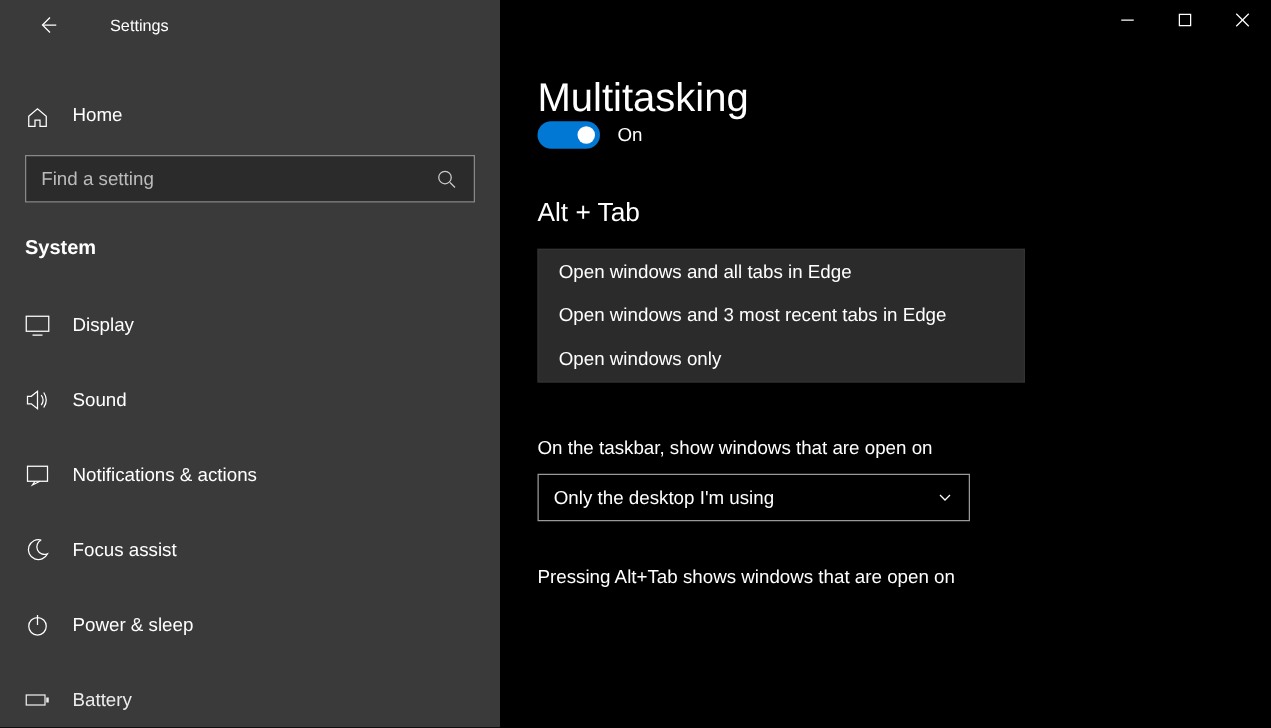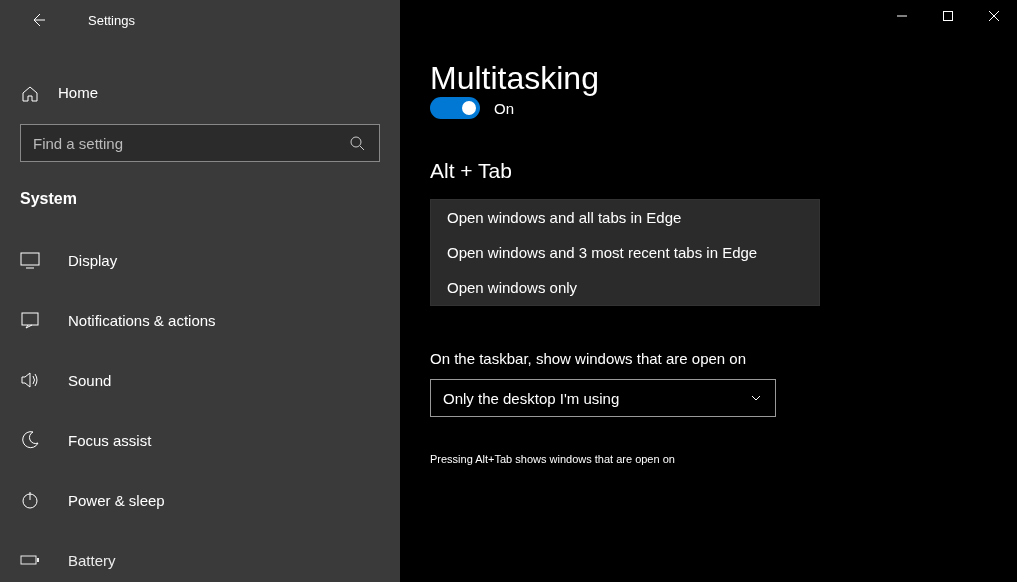--- a/index.html
+++ b/index.html
@@ -64,21 +64,21 @@
   }
   .search-box input::placeholder { color: #bbb; }
   .cat-title {
     font-size: 16px;
     font-weight: 600;
     padding: 28px 20px 16px 20px;
   }
   .nav-item {
     display: flex;
     align-items: center;
-    gap: 28px;
+    gap: 18px;
     padding: 14px 20px;
     cursor: pointer;
     margin-top: 12px;
   }
   .nav-item .label { font-size: 15px; }
   .icon { width: 20px; height: 20px; display:flex; align-items:center; justify-content:center; flex-shrink:0; }
 
   .main {
     flex: 1;
     background: #000;
@@ -159,21 +159,21 @@
     border: 1px solid #999;
     display: flex;
     align-items: center;
     justify-content: space-between;
     padding: 0 12px;
     cursor: pointer;
     font-size: 15px;
   }
   .chev { width:14px; height:14px; display:flex; align-items:center; justify-content:center; }
   .next-body {
-    font-size: 11px;
+    font-size: 15px;
     margin-top: 36px;
   }
 </style>
 </head>
 <body>
 
 <div class="sidebar">
   <div class="titlebar">
     <div class="back-btn">
       <span class="icon">
@@ -214,35 +214,35 @@
         <svg width="20" height="20" viewBox="0 0 20 20">
           <rect x="1" y="3" width="18" height="12" stroke="#fff" stroke-width="1" fill="none"></rect>
           <line x1="6" y1="18" x2="14" y2="18" stroke="#fff" stroke-width="1"></line>
         </svg>
       </span>
     <span class="label">Display</span>
   </div>
   <div class="nav-item">
     <span class="icon">
         <svg width="20" height="20" viewBox="0 0 20 20">
-          <rect x="2" y="3" width="16" height="12" stroke="#fff" stroke-width="1" fill="none"></rect>
-          <path d="M8 15 L6 18 L12 15" stroke="#fff" stroke-width="1" fill="none"></path>
-        </svg>
-      </span>
-    <span class="label">Notifications &amp; actions</span>
-  </div>
-  <div class="nav-item">
-    <span class="icon">
-        <svg width="20" height="20" viewBox="0 0 20 20">
           <path d="M2 7 L5 7 L10 3 L10 17 L5 13 L2 13 Z" stroke="#fff" stroke-width="1" fill="none"></path>
           <path d="M13 6 Q16 10 13 14" stroke="#fff" stroke-width="1" fill="none"></path>
           <path d="M15 4 Q19 10 15 16" stroke="#fff" stroke-width="1" fill="none"></path>
         </svg>
       </span>
     <span class="label">Sound</span>
+  </div>
+  <div class="nav-item">
+    <span class="icon">
+        <svg width="20" height="20" viewBox="0 0 20 20">
+          <rect x="2" y="3" width="16" height="12" stroke="#fff" stroke-width="1" fill="none"></rect>
+          <path d="M8 15 L6 18 L12 15" stroke="#fff" stroke-width="1" fill="none"></path>
+        </svg>
+      </span>
+    <span class="label">Notifications &amp; actions</span>
   </div>
   <div class="nav-item">
     <span class="icon">
         <svg width="20" height="20" viewBox="0 0 20 20">
           <path d="M13 2 A8 8 0 1 0 18 13 A6 6 0 0 1 13 2" stroke="#fff" stroke-width="1" fill="none"></path>
         </svg>
       </span>
     <span class="label">Focus assist</span>
   </div>
   <div class="nav-item">

